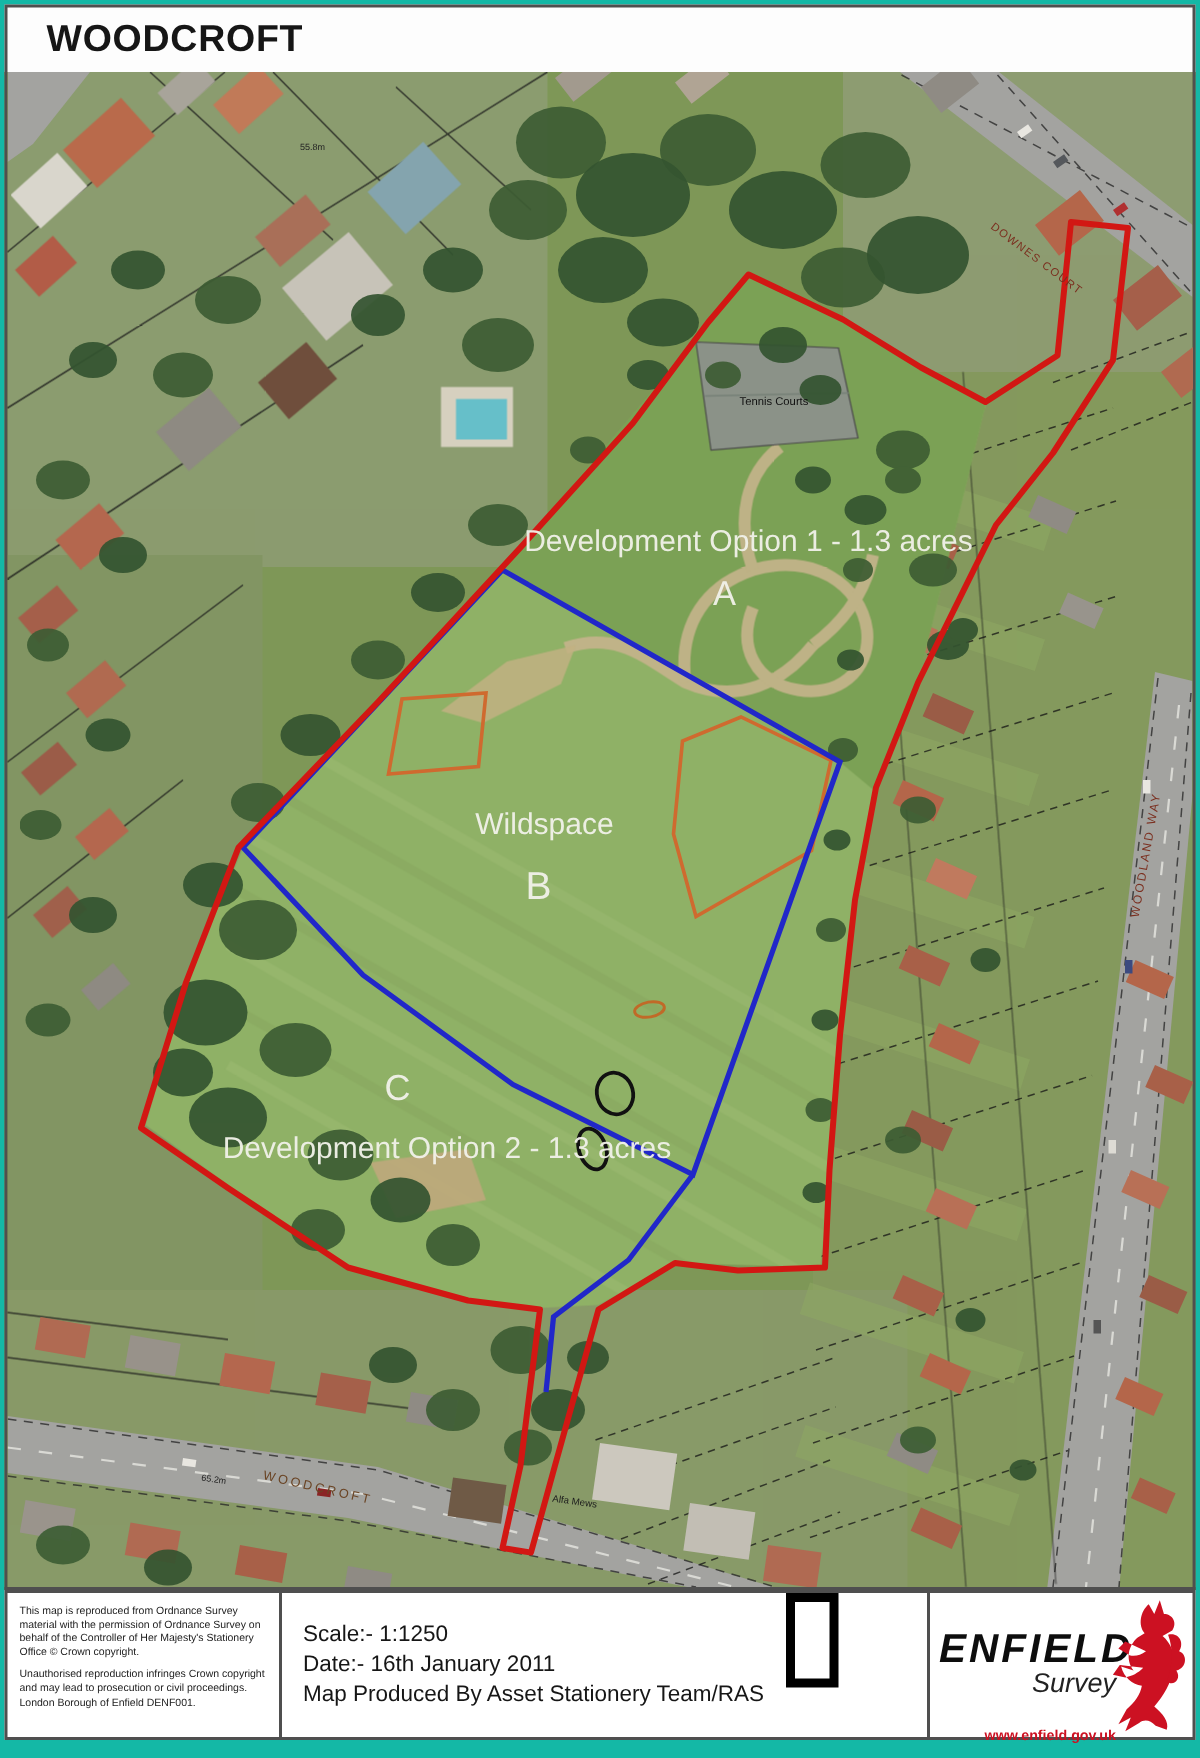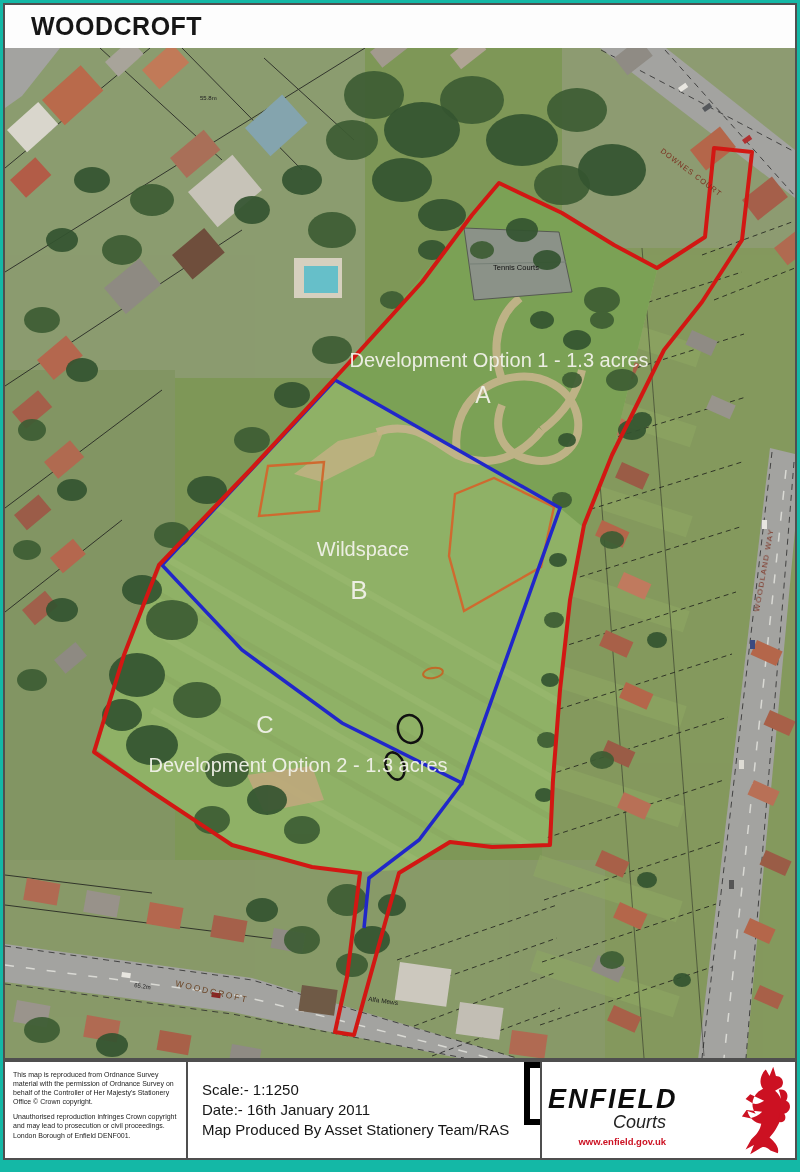--- a/index.html
+++ b/index.html
@@ -6,28 +6,28 @@
   .page{position:relative;width:800px;height:1172px;background:#14b8a6;font-family:"Liberation Sans",sans-serif;overflow:hidden;}
   .title-box{position:absolute;left:3px;top:3px;width:790px;height:43px;background:#fdfdfd;border:2px solid #4f4f4f;}
   .title-box span{display:block;padding-left:26px;line-height:43px;font-size:25px;font-weight:bold;letter-spacing:.5px;color:#161616;}
   .map-box{position:absolute;left:3px;top:48px;width:790px;height:1010px;border:2px solid #4f4f4f;border-top:none;overflow:hidden;background:#7e9757;}
   .map-box svg{display:block;width:100%;height:100%;}
   svg text{font-family:"Liberation Sans",sans-serif;}
   .footer{position:absolute;left:3px;top:1060px;width:794px;height:100px;display:flex;}
   .fbox{background:#fff;border:2px solid #4f4f4f;box-sizing:border-box;position:relative;}
   .f-left{width:185px;padding:8px 8px 0 8px;}
   .f-left p{margin:0 0 6px 0;font-size:7px;line-height:1.3;color:#1c1c1c;}
-  .f-mid{width:356px;margin-left:-2px;padding-left:16px;}
+  .f-mid{width:434px;margin-left:-2px;padding-left:16px;}
   .f-mid .meta{position:absolute;left:14px;top:18px;font-size:15px;line-height:1.34;color:#161616;}
   .north-box{position:absolute;left:336px;top:0px;width:23px;height:51px;border:6px solid #000;background:#fff;}
   .f-right{flex:1;margin-left:-2px;}
   .logo-text{position:absolute;left:6px;top:24px;width:118px;text-align:right;}
   .logo-org{font-size:27px;font-weight:bold;font-style:italic;letter-spacing:2px;color:#0d0d0d;line-height:1;}
   .logo-sub{font-size:18px;font-style:italic;color:#222;line-height:1.05;}
-  .logo-url{font-size:9.5px;font-weight:bold;color:#cc1122;margin-top:4px;}
+  .logo-url{font-size:9.5px;font-weight:bold;color:#cc1122;margin-top:20px;}
   .beast{position:absolute;right:2px;top:2px;width:58px;height:92px;}
 </style>
 </head>
 <body>
 
 <div class="page">
 
   <div class="title-box">
     <span>WOODCROFT</span>
   </div>
@@ -335,21 +335,21 @@
       <div class="meta">
         <div>Scale:- 1:1250</div>
         <div>Date:- 16th January 2011</div>
         <div>Map Produced By Asset Stationery Team/RAS</div>
       </div>
       <div class="north-box"></div>
     </div>
     <div class="fbox f-right">
       <div class="logo-text">
         <div class="logo-org">ENFIELD</div>
-        <div class="logo-sub">Courts</div>
+        <div class="logo-sub">Survey</div>
         <div class="logo-url">www.enfield.gov.uk</div>
       </div>
       <svg class="beast" viewBox="0 0 60 100">
         <path fill="#cc1122" d="M32,6 L36,13 L40,3 L43,13 C49,13 53,19 49,25 L42,29
           C48,34 52,43 50,53 C48,63 43,72 36,80
           C42,85 47,91 45,97 L37,94 C33,90 29,89 25,92 L15,98 L19,88 L10,93 L16,82
           C22,77 26,71 27,65 C20,64 14,59 12,51 L21,54 C15,46 17,36 24,30 L29,27
           C24,21 26,11 32,6 Z
           M30,40 L15,33 L10,38 L18,43 C22,44 26,43 30,40 Z
           M28,52 L11,50 L6,57 L15,59 C20,58 24,56 28,52 Z"></path>

